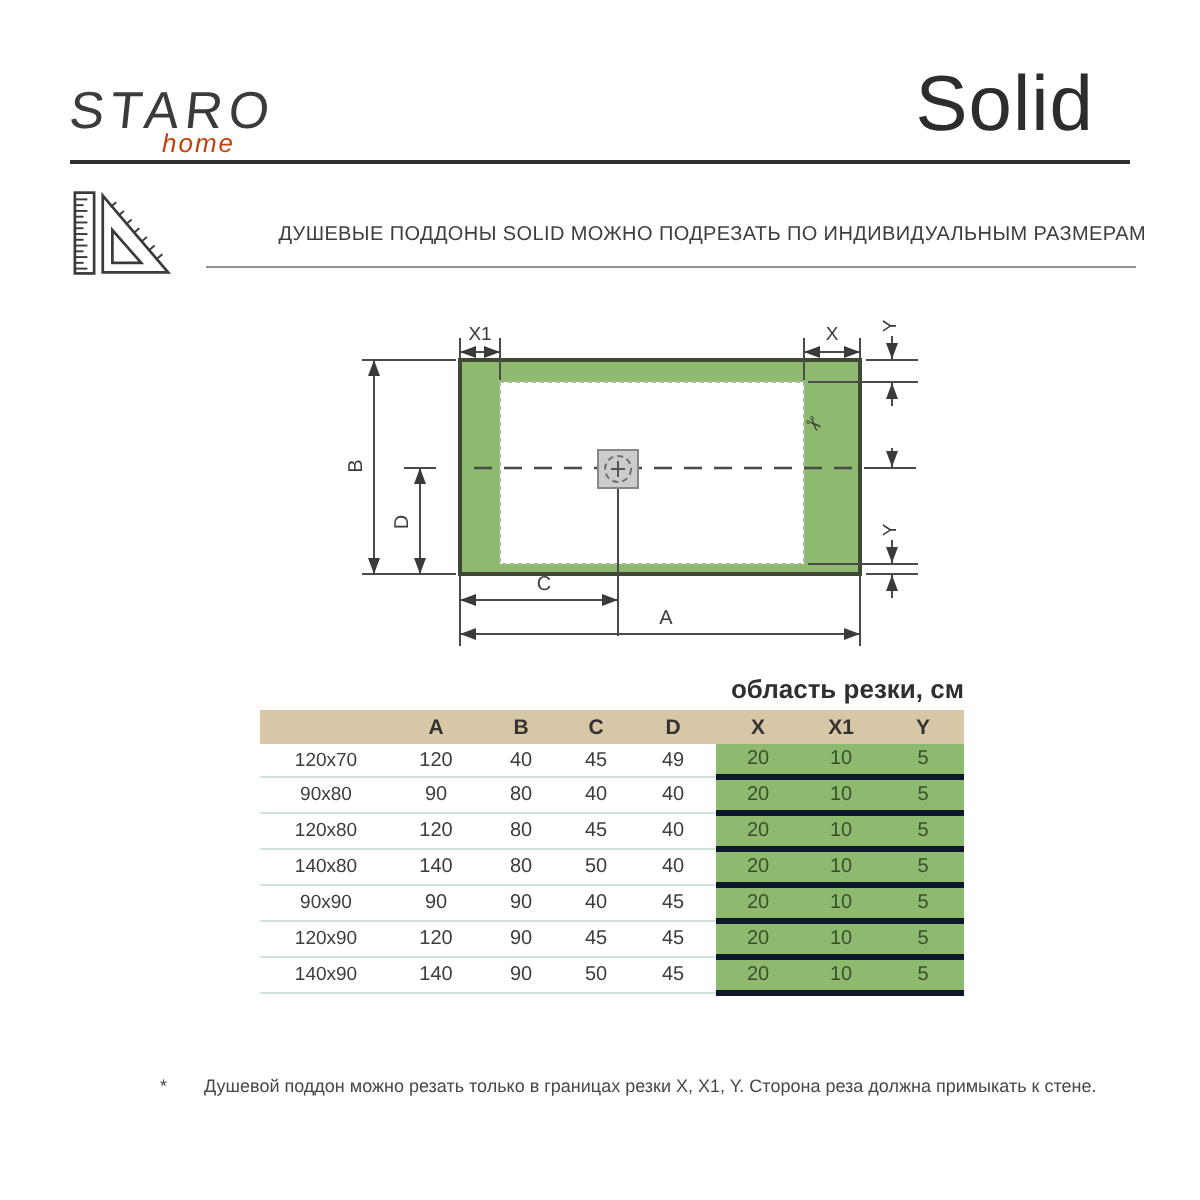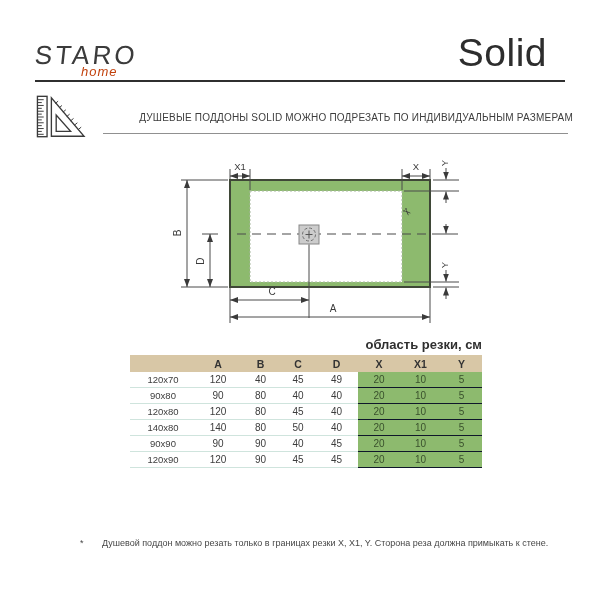--- a/index.html
+++ b/index.html
@@ -43,21 +43,21 @@
   .cut-label{position:absolute;left:130px;top:337px;width:352px;text-align:right;
              font-size:13px;font-weight:bold;color:#2f2f2f;}
   .size-table{position:absolute;left:130px;top:355px;width:352px;border-collapse:collapse;
               table-layout:fixed;font-size:10px;color:#3c3c3c;}
   .size-table th{background:var(--table_header_bg,#d8c7a6);height:17px;font-weight:bold;
                  font-size:10.5px;text-align:center;padding:0;color:#333;}
   .size-table td{height:15px;text-align:center;padding:0;
                  border-bottom:1px solid var(--row_divider,#cfe4dd);}
   .size-table td.size-cell{font-size:9.5px;}
   .size-table td.cut{background:var(--cut_area_bg,#8dba6e);color:#39502c;
-                     border-bottom:1px solid #0f172a;text-align:center;}
+                     border-bottom:3px solid #0f172a;text-align:center;}
 
   
   .footnote{position:absolute;left:80px;top:538px;font-size:9px;color:#474747;white-space:nowrap;}
   .footnote .marker{display:inline-block;width:22px;font-size:9px;}
 </style>
 </head>
 <body style="--tray_green: #8dba6e; --tray_outline: #3f4737; --table_header_bg: #d8c7a6; --cut_area_bg: #8dba6e; --row_divider: #cfe4dd; --text_dark: #3a3a3a;">
 
 <div class="page">
 
@@ -242,20 +242,30 @@
         <tr>
           <td class="size-cell">120x90</td>
           <td>120</td>
           <td>90</td>
           <td>45</td>
           <td>45</td>
           <td class="cut">20</td>
           <td class="cut">10</td>
           <td class="cut">5</td>
         </tr>
+        <tr>
+          <td class="size-cell">140x90</td>
+          <td>140</td>
+          <td>90</td>
+          <td>50</td>
+          <td>45</td>
+          <td class="cut">20</td>
+          <td class="cut">10</td>
+          <td class="cut">5</td>
+        </tr>
       </tbody>
   </table>
 
   <div class="footnote">
     <span class="marker">*</span><span>Душевой поддон можно резать только в границах резки X, X1, Y. Сторона реза должна примыкать к стене.</span>
   </div>
 
 </div>
 
 </body></html>

